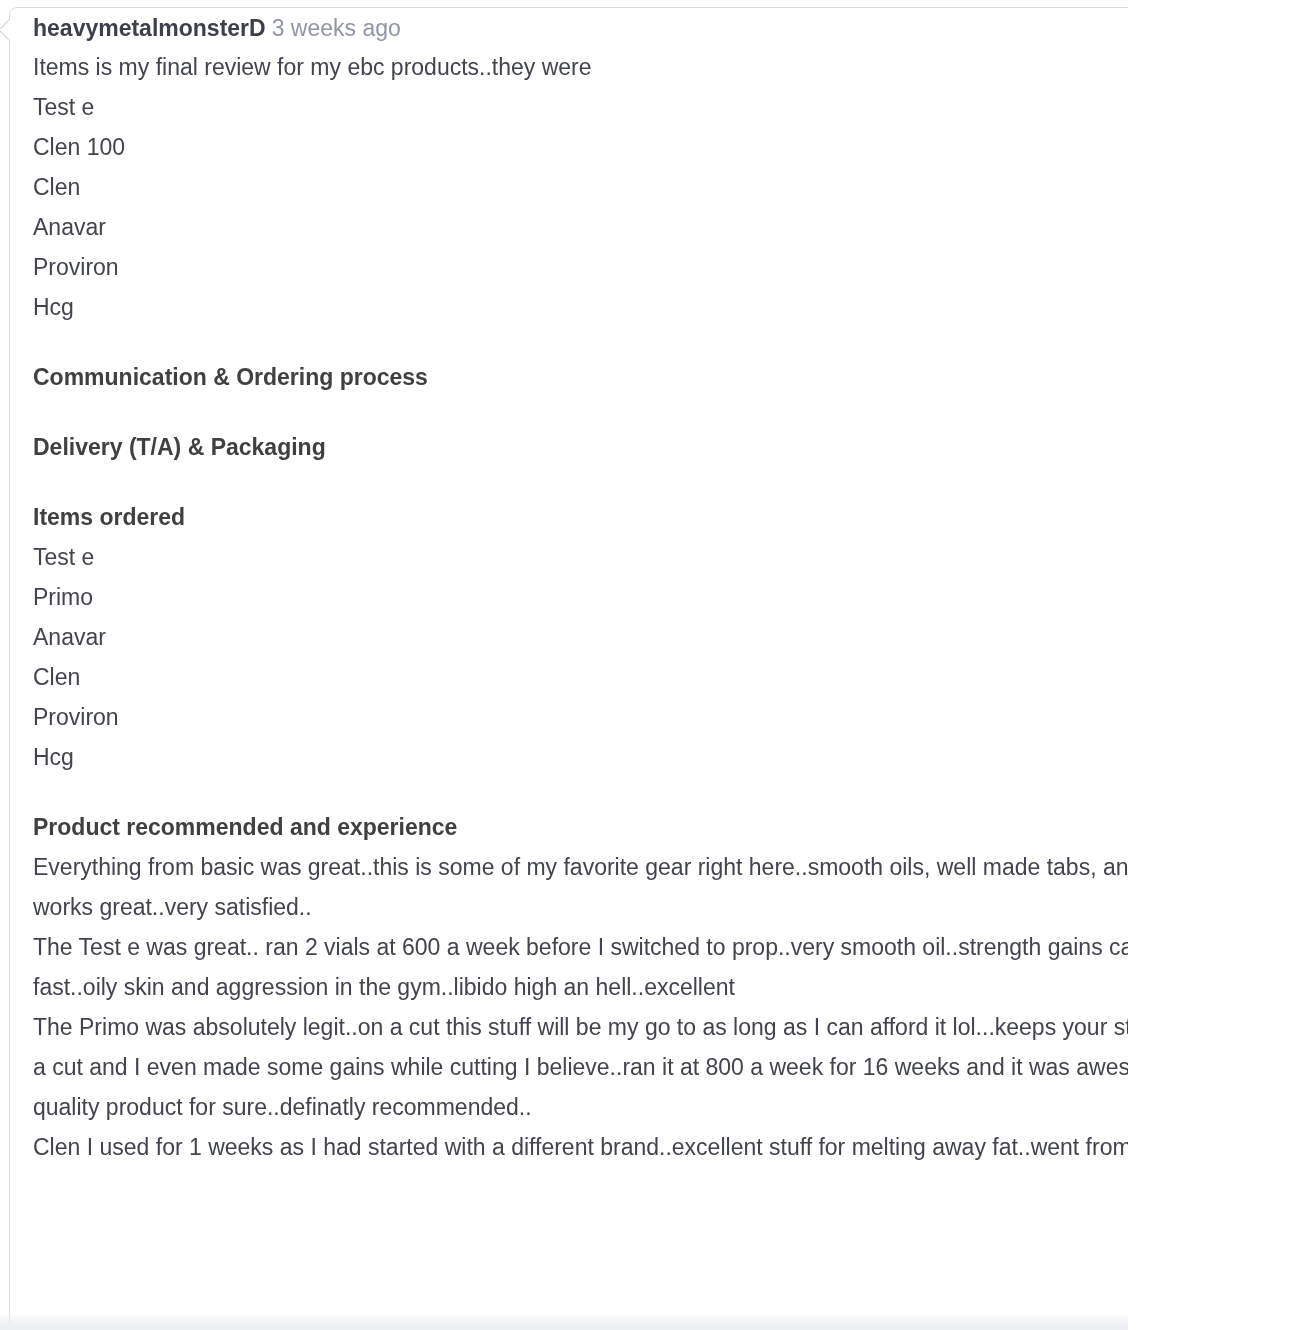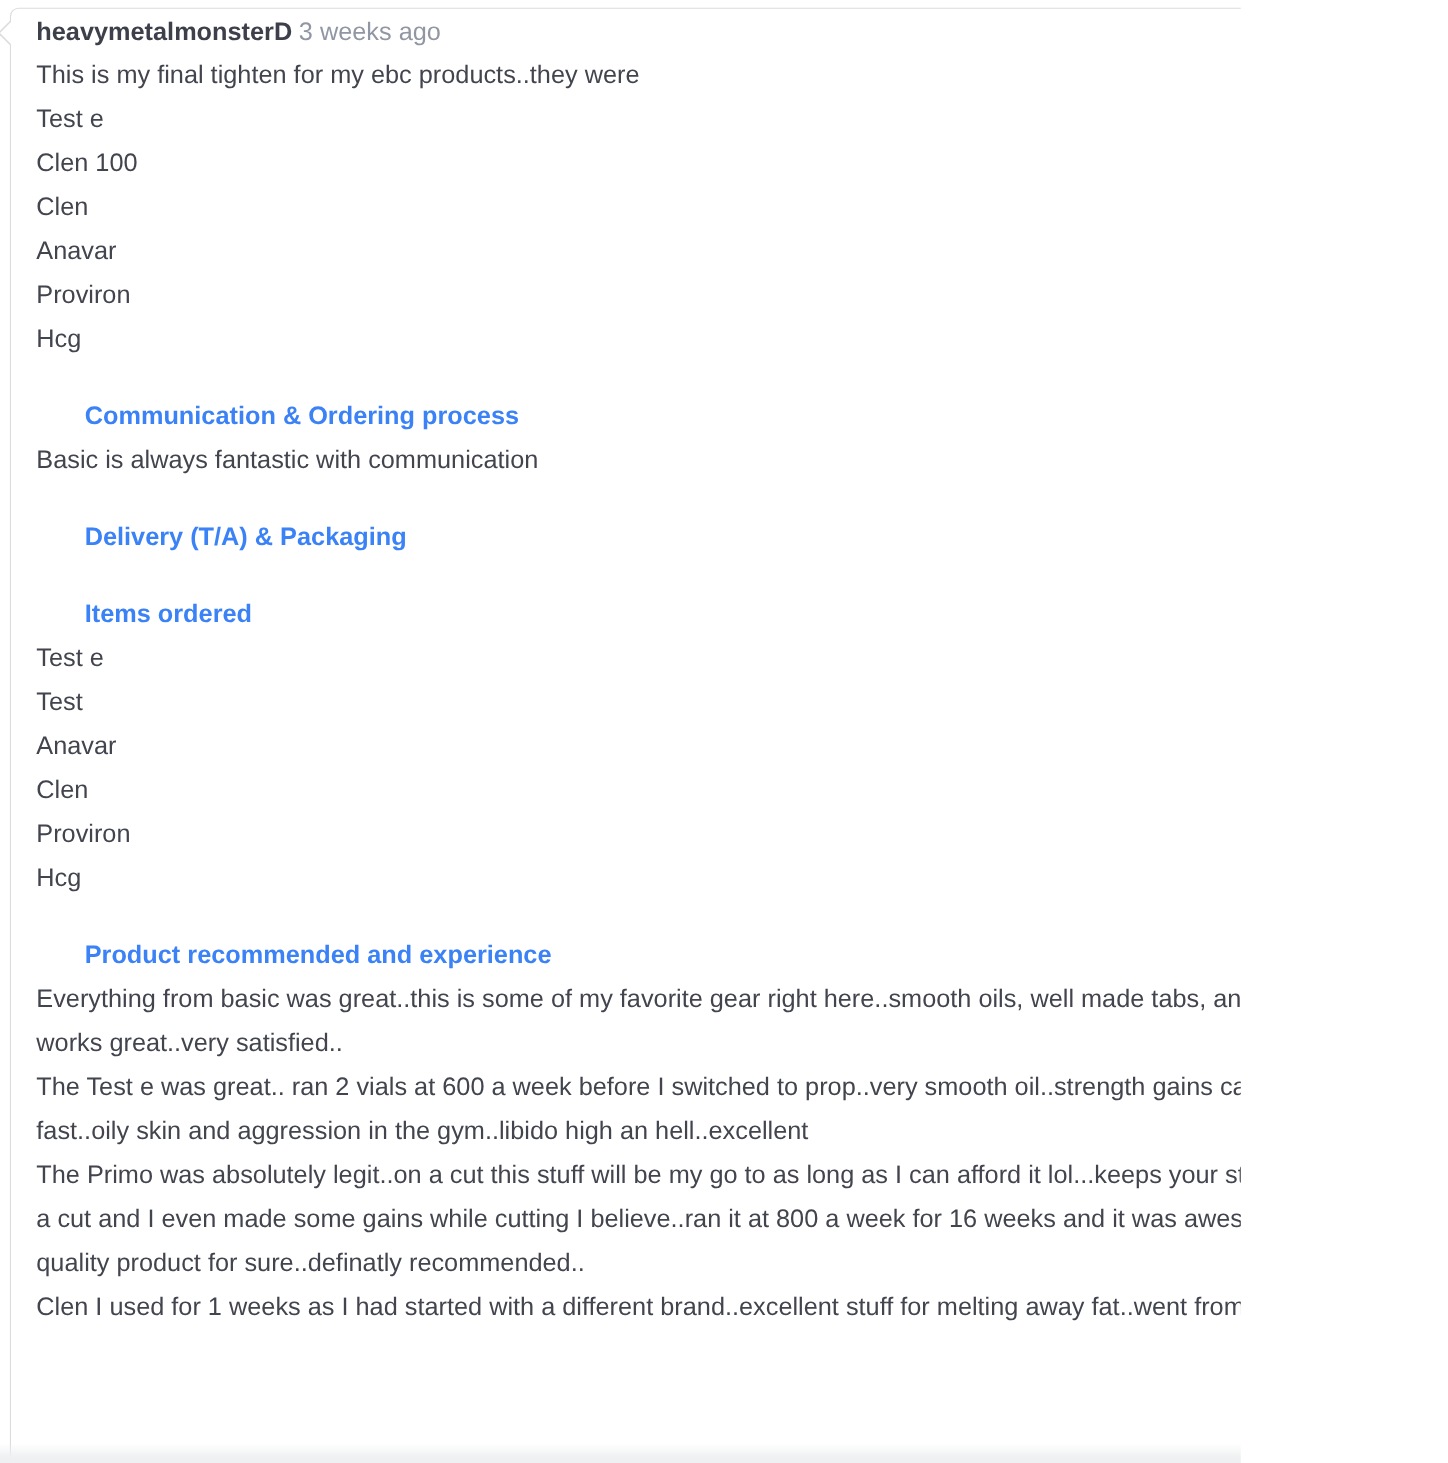--- a/index.html
+++ b/index.html
@@ -65,22 +65,21 @@
   .timestamp {
     color: #9196a4;
     margin-left: 6px;
   }
 
   
   .line { min-height: 40px; }
   .section { margin-top: 30px; }
   .section-heading {
     font-weight: bold;
-    color: #3b82f6;
-    margin-left: 44px;
+    color: #404040;
   }
   .paragraph {  }
 
   
   .bottom-fade {
     position: absolute;
     left: 0; bottom: 0;
     width: 1316px;
     height: 18px;
     background: linear-gradient(to bottom, rgba(240,240,242,0) 0%, #eef0f1 75%);
@@ -96,42 +95,41 @@
     <span class="tail-outer"></span>
     <span class="tail-inner"></span>
 
     <div class="comment-header">
       <span class="author">heavymetalmonsterD</span><span class="timestamp">3 weeks ago</span>
     </div>
 
     <div class="comment-body">
 
       <div class="intro-block">
-        <div class="line">This is my final tighten for my ebc products..they were</div>
+        <div class="line">Items is my final review for my ebc products..they were</div>
         <div class="line">Test e</div>
         <div class="line">Clen 100</div>
         <div class="line">Clen</div>
         <div class="line">Anavar</div>
         <div class="line">Proviron</div>
         <div class="line">Hcg</div>
       </div>
 
       <div class="section">
         <div class="line section-heading">Communication &amp; Ordering process</div>
-        <div class="line">Basic is always fantastic with communication</div>
       </div>
 
       <div class="section">
         <div class="line section-heading">Delivery (T/A) &amp; Packaging</div>
       </div>
 
       <div class="section">
         <div class="line section-heading">Items ordered</div>
         <div class="line">Test e</div>
-        <div class="line">Test</div>
+        <div class="line">Primo</div>
         <div class="line">Anavar</div>
         <div class="line">Clen</div>
         <div class="line">Proviron</div>
         <div class="line">Hcg</div>
       </div>
 
       <div class="section">
         <div class="line section-heading">Product recommended and experience</div>
         <div class="paragraph">Everything from basic was great..this is some of my favorite gear right here..smooth oils, well made tabs, and everything works great..very satisfied..</div>
         <div class="paragraph">The Test e was great.. ran 2 vials at 600 a week before I switched to prop..very smooth oil..strength gains came pretty fast..oily skin and aggression in the gym..libido high an hell..excellent</div>

